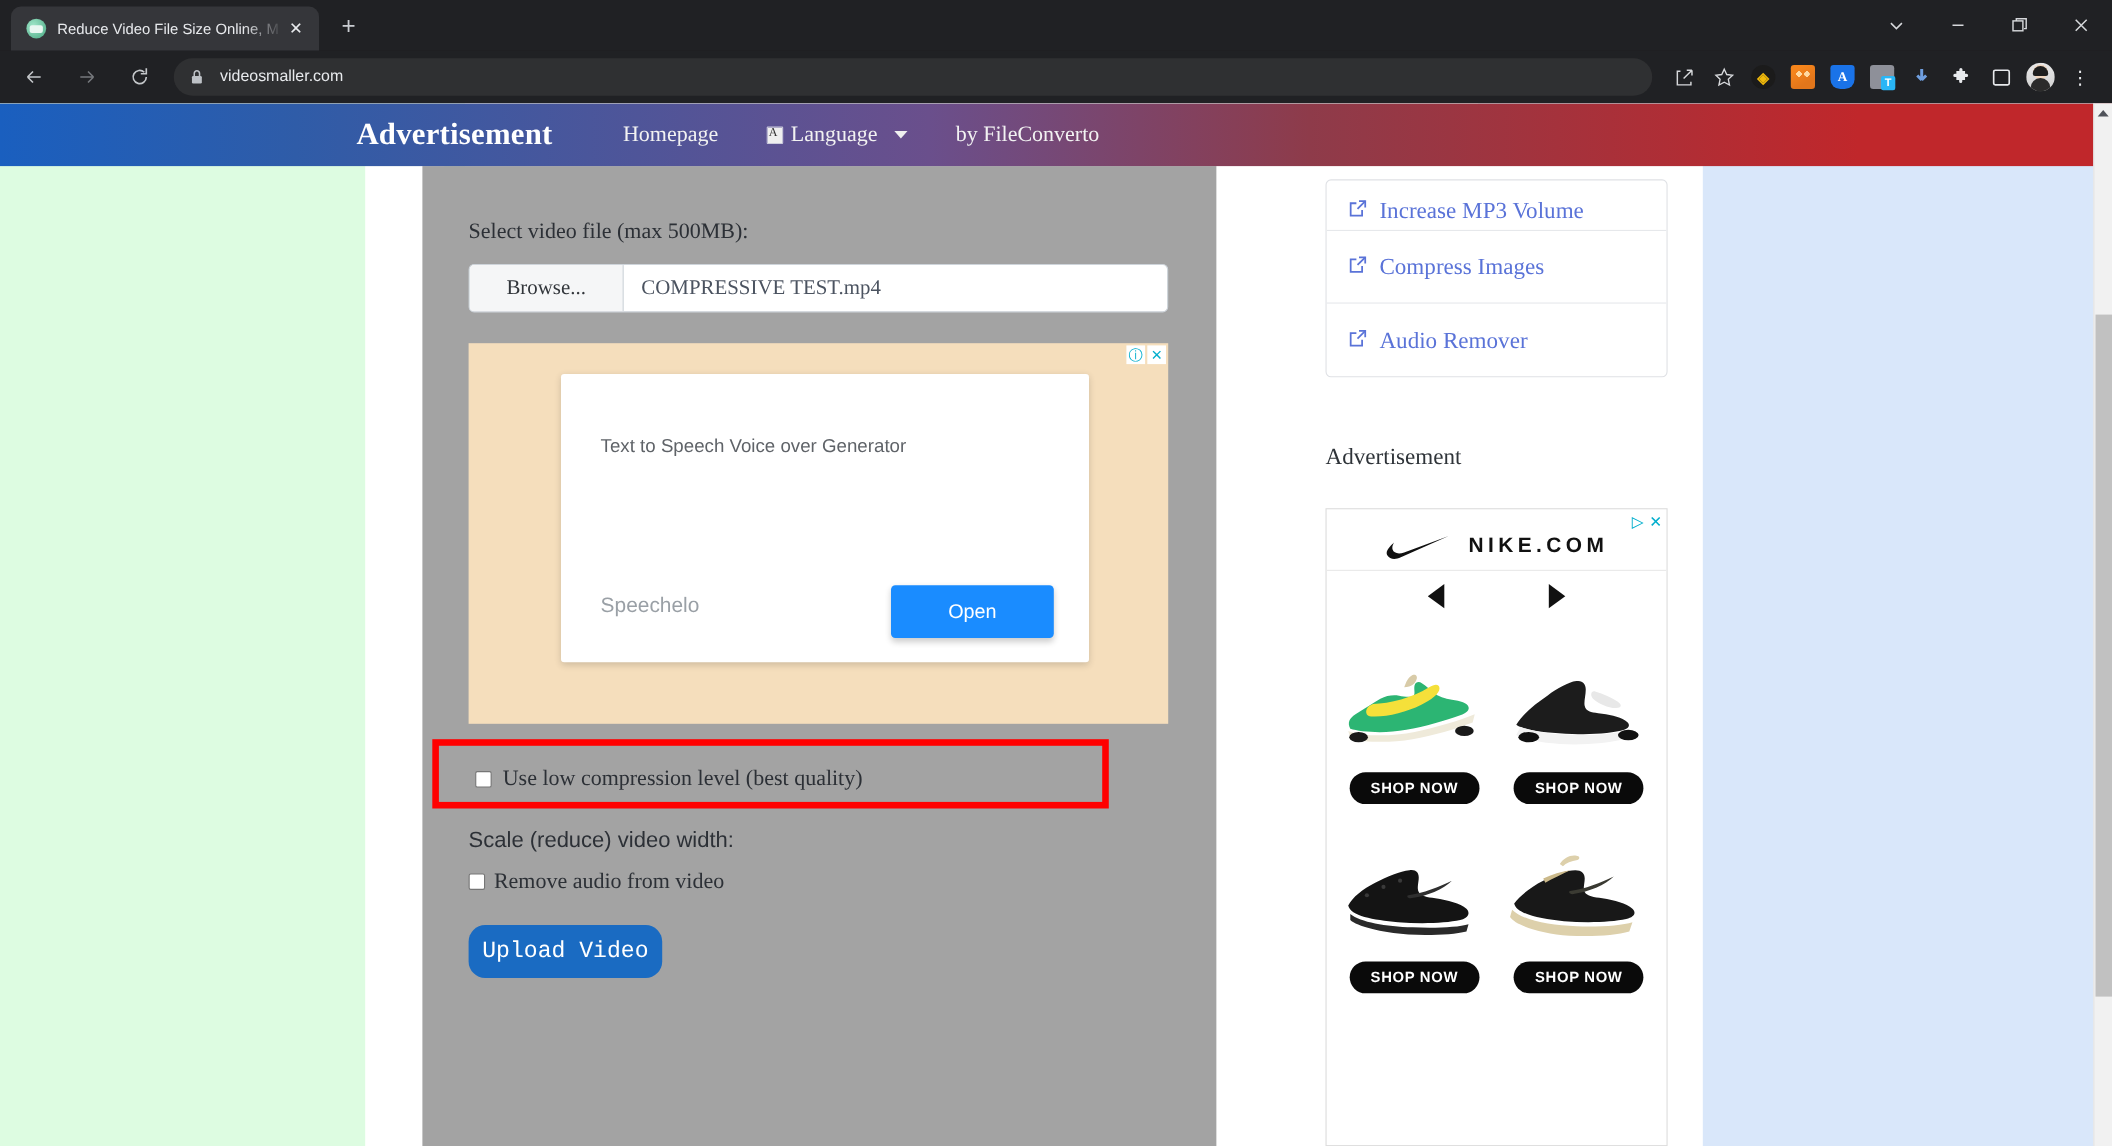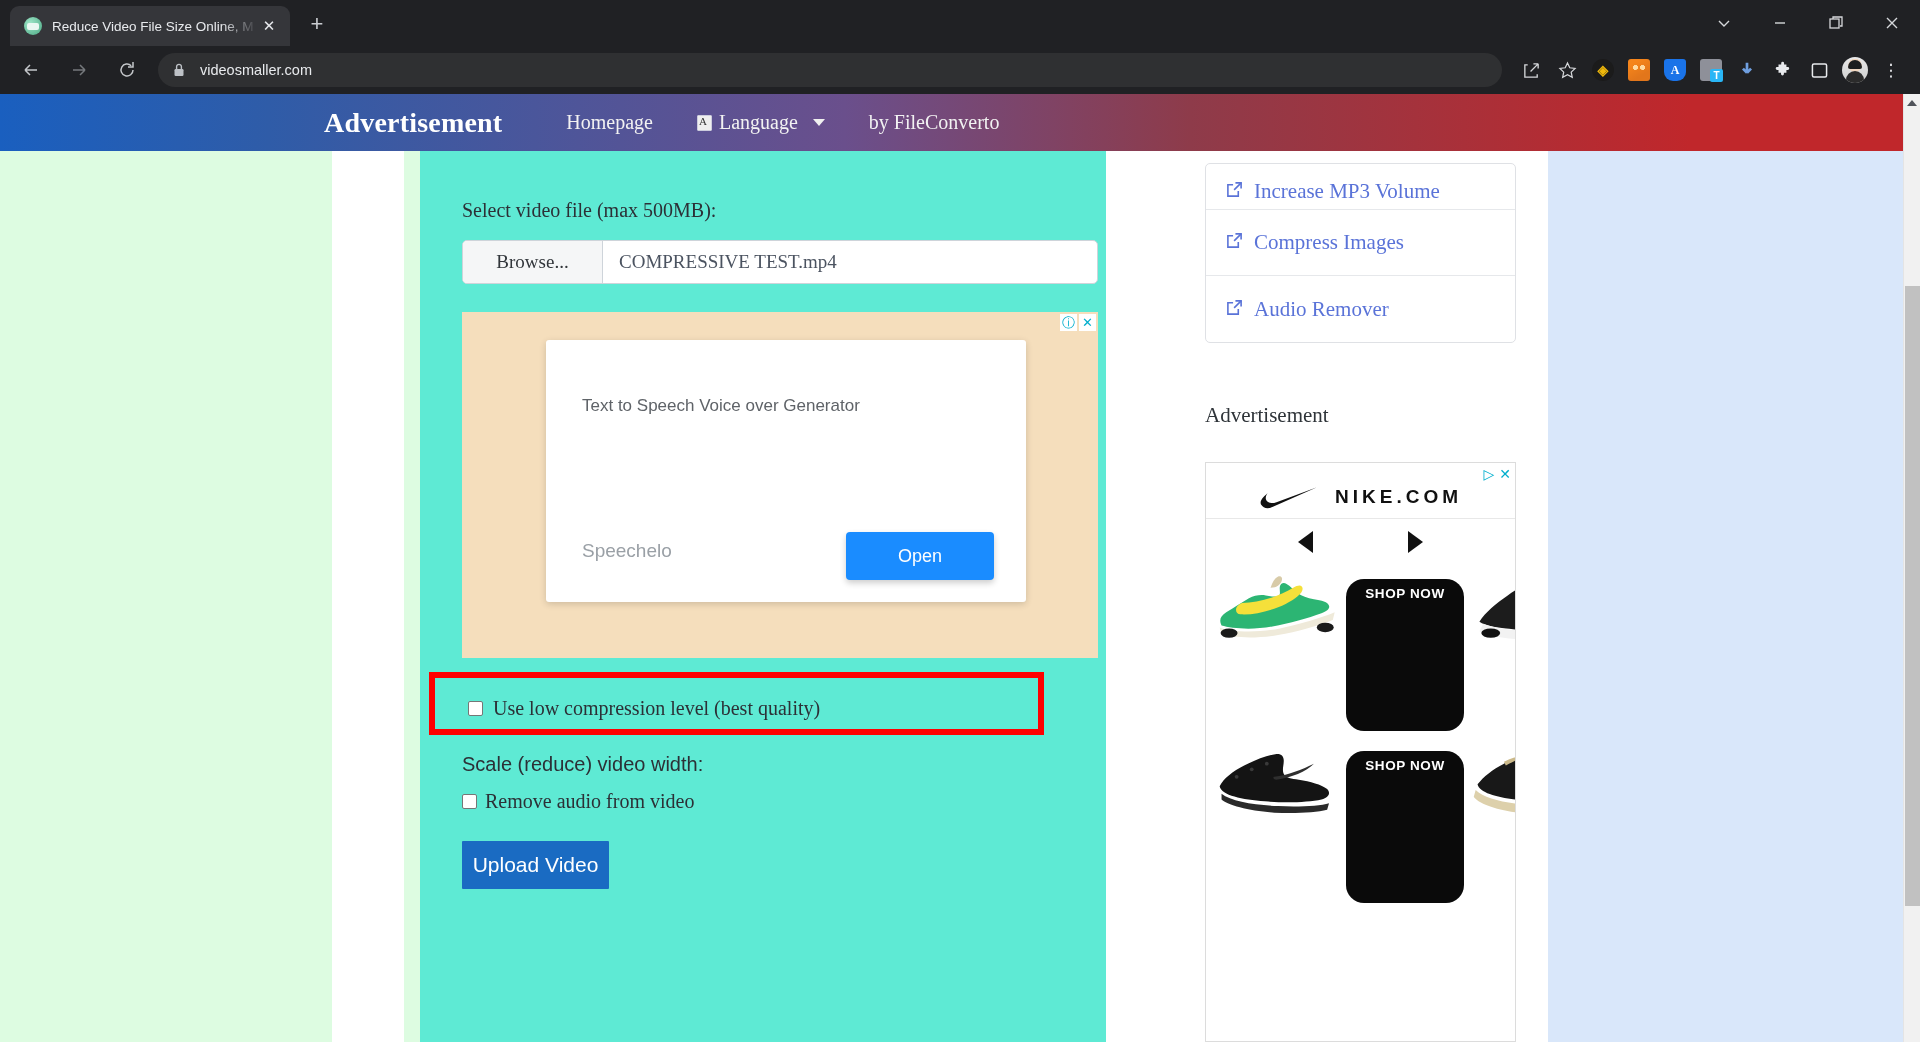--- a/index.html
+++ b/index.html
@@ -146,24 +146,23 @@
 
   
   .content { position:absolute; left:0; top:57px; width:1920px; height:891px; }
 
   .left-col {
     position: absolute; left: 332px; top: 0; width: 72px; height: 891px;
     background:#fff;
   }
   .form-card {
     position: absolute; left: 384px; top: 0; width: 722px;
-    background: #5eead4;
+    background: #a3a3a3;
     padding: 48px 42px 0 42px;
     min-height: 891px;
-    margin-left: 36px;
   }
   .card-inner { width: 636px; }
   .f-label {
     font-family: "Liberation Serif", serif; font-size: 20px; color: #2c3036;
     margin-bottom: 18px;
   }
   .file-row {
     display:flex; height: 44px; background:#fff; border:1px solid #ced4da;
     border-radius: 5px; overflow:hidden; margin-bottom: 28px; width: 636px;
   }
@@ -222,22 +221,22 @@
     justify-content: space-between; margin-bottom: 24px;
   }
   .spin { display:flex; flex-direction:column; gap:3px; align-items:center; }
   .spin i { width:0;height:0;border-left:5px solid transparent;border-right:5px solid transparent; }
   .spin .up { border-bottom:6px solid #111; }
   .spin .dn { border-top:6px solid #111; }
 
   .cb-row2 { display:flex; align-items:center; gap:8px; font-family:"Liberation Serif",serif;
              font-size:20px; color:#2c3036; margin-bottom: 28px; }
   .upload-btn {
-    width:147px; height:48px; background:#1a6bc2; color:#fff; border:none; border-radius:1px;
-    font-family:Liberation Sans, sans-serif; font-size:21px;
+    width:176px; height:48px; background:#1a6bc2; color:#fff; border:none; border-radius:15px;
+    font-family:Liberation Mono, monospace; font-size:21px;
     display:flex; align-items:center; justify-content:center;
   }
 
   
   .right-col { position:absolute; left:1106px; top:0; width:442px; height:891px; background:#fff; }
   .link-list {
     position:absolute; left:99px; top: 12px; width: 311px;
     border:1px solid #dfe1e5; border-radius:5px; background:#fff;
     overflow:hidden;
   }
@@ -264,21 +263,21 @@
     height: 56px; display:flex; align-items:center; justify-content:center; gap: 16px;
     border-bottom:1px solid #e8e8e8; padding-top: 12px;
   }
   .swoosh { width: 60px; height: 24px; }
   .nike-word { font-size: 19px; font-weight: bold; letter-spacing: 4px; color:#111; }
   .carousel-arrows { display:flex; justify-content:space-around; padding: 12px 44px 0 44px; }
   .arrow { width:0;height:0;border-top:11px solid transparent;border-bottom:11px solid transparent; }
   .arrow.left { border-right:15px solid #111; }
   .arrow.right { border-left:15px solid #111; }
   .shoe-grid { display:grid; grid-template-columns:1fr 1fr; gap: 0 6px; padding: 6px 8px 0 8px; }
-  .shoe-cell { height: 172px; display:flex; flex-direction:row; justify-content:flex-end; }
+  .shoe-cell { height: 172px; display:flex; flex-direction:column; align-items:center; justify-content:flex-end; }
   .shoe-img { width: 132px; height: 86px; }
   .shop-now {
     margin-top: 20px; background:#0a0a0a; color:#fff; border-radius:18px;
     padding: 7px 0; width: 118px; text-align:center;
     font-size: 13.5px; font-weight: bold; letter-spacing:.6px;
   }
 
   
   .scrollbar {
     position:absolute; right:0; top:94px; width:17px; height:948px; background:#f1f1f1;

